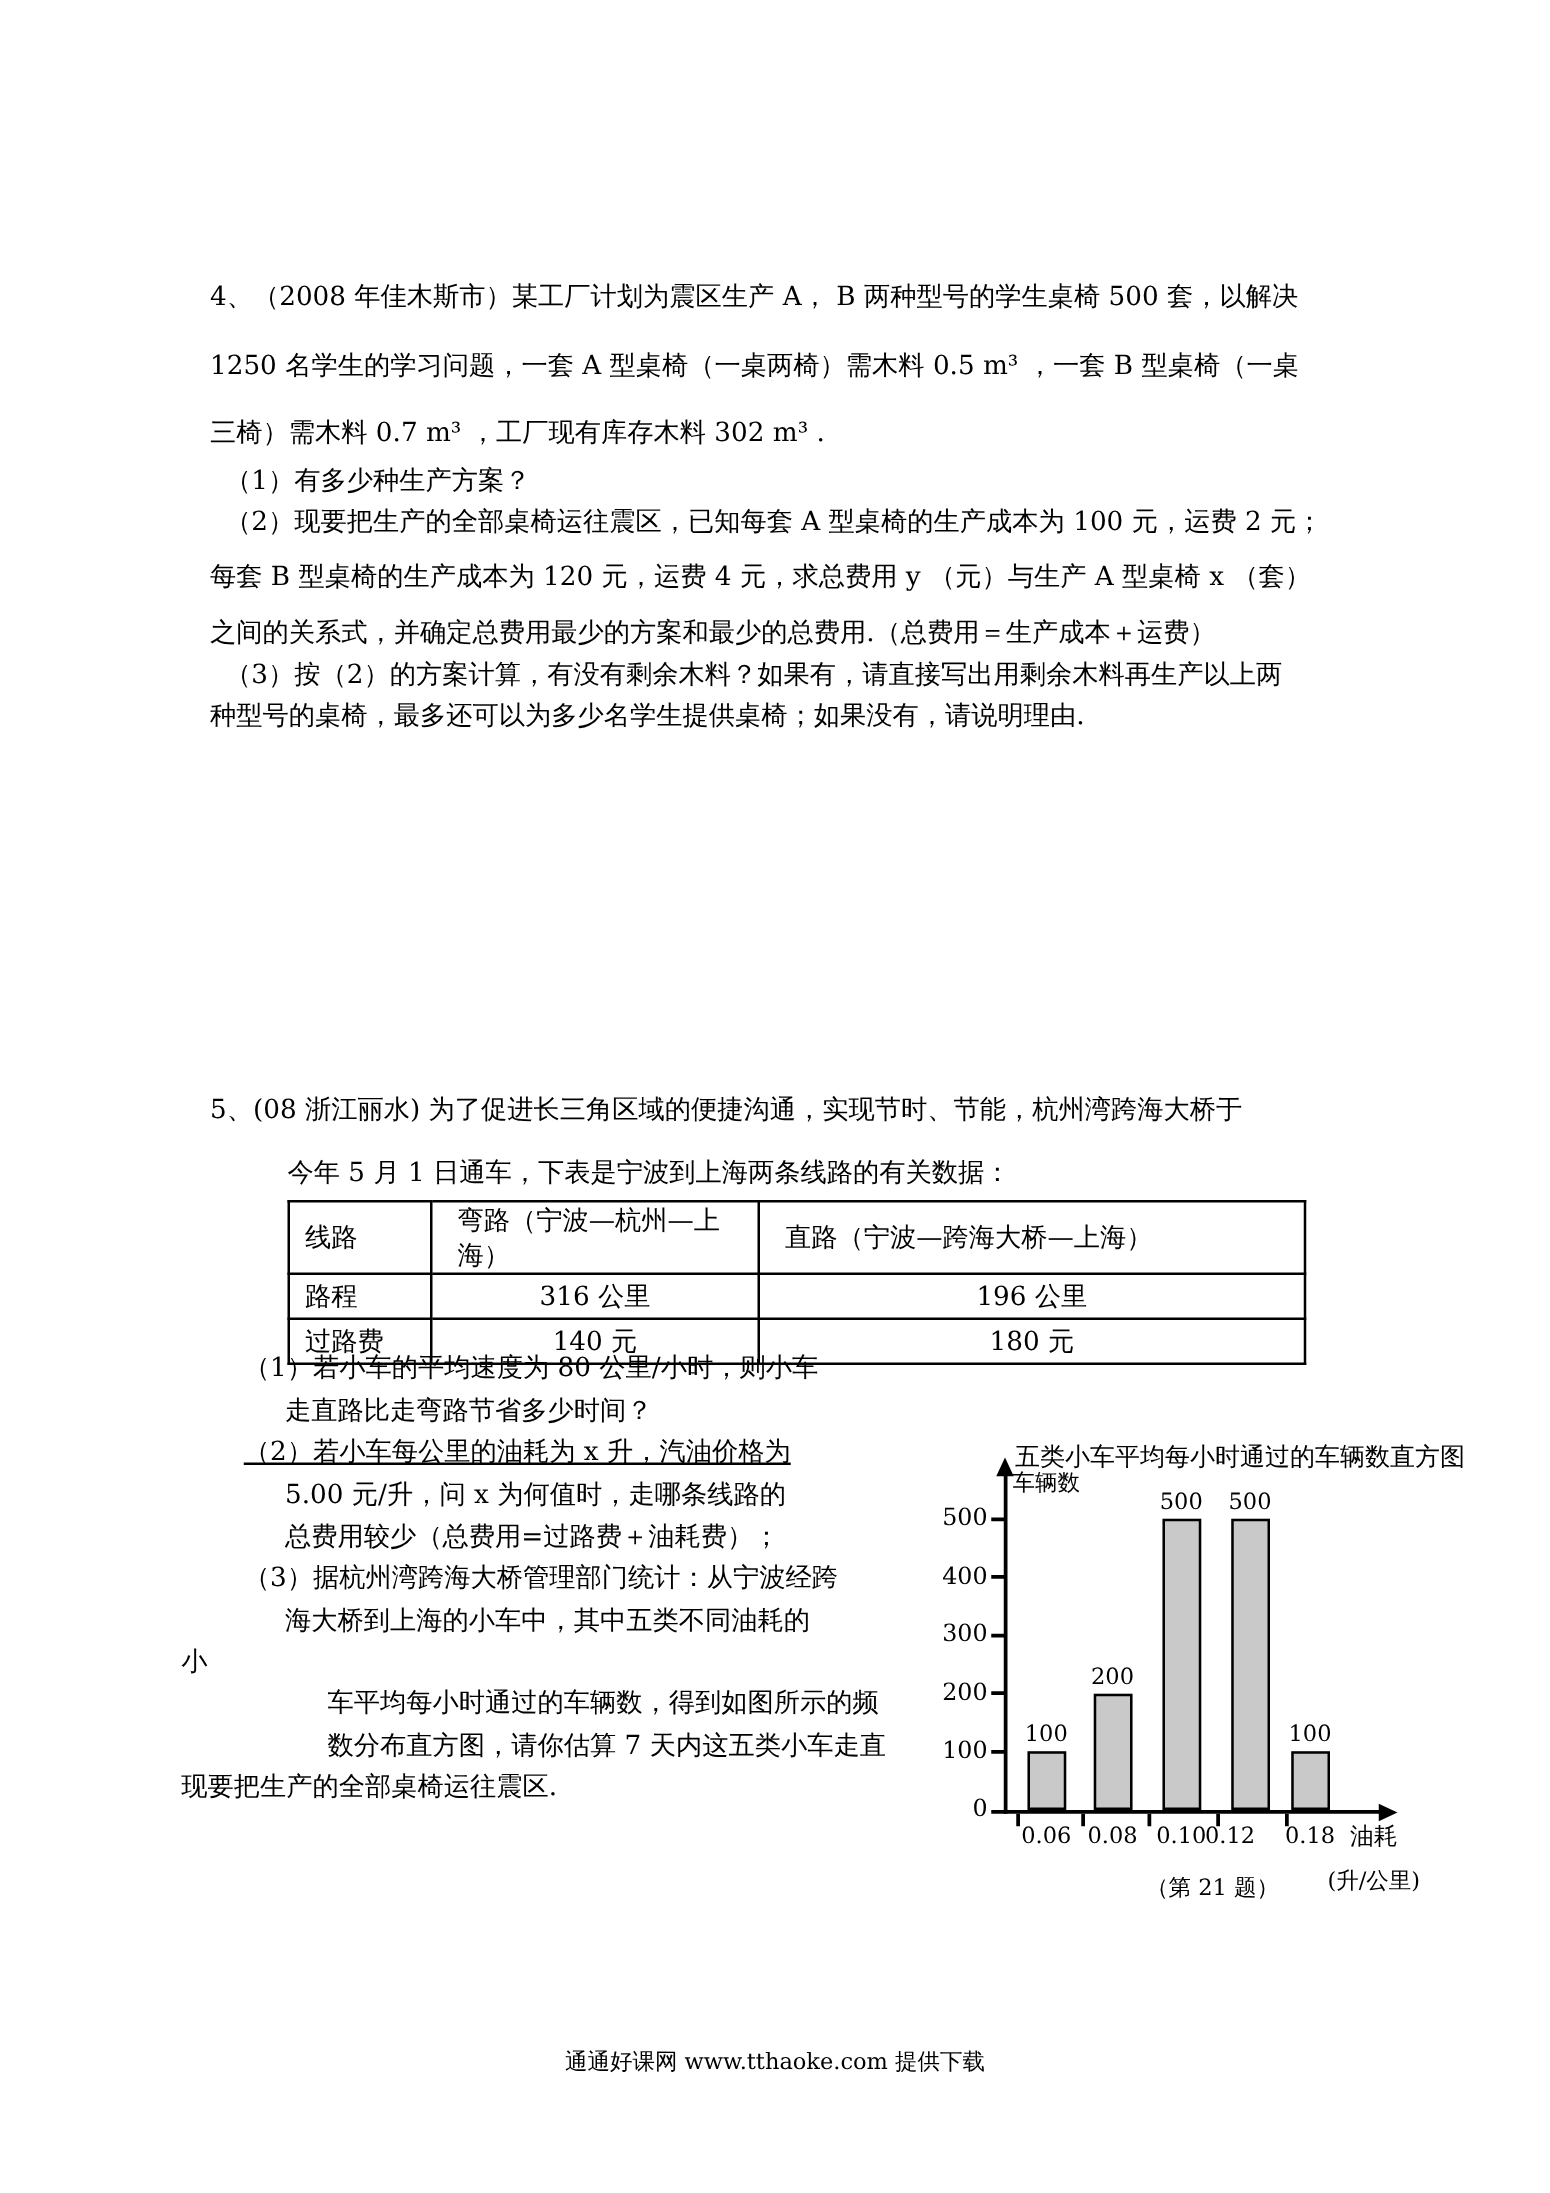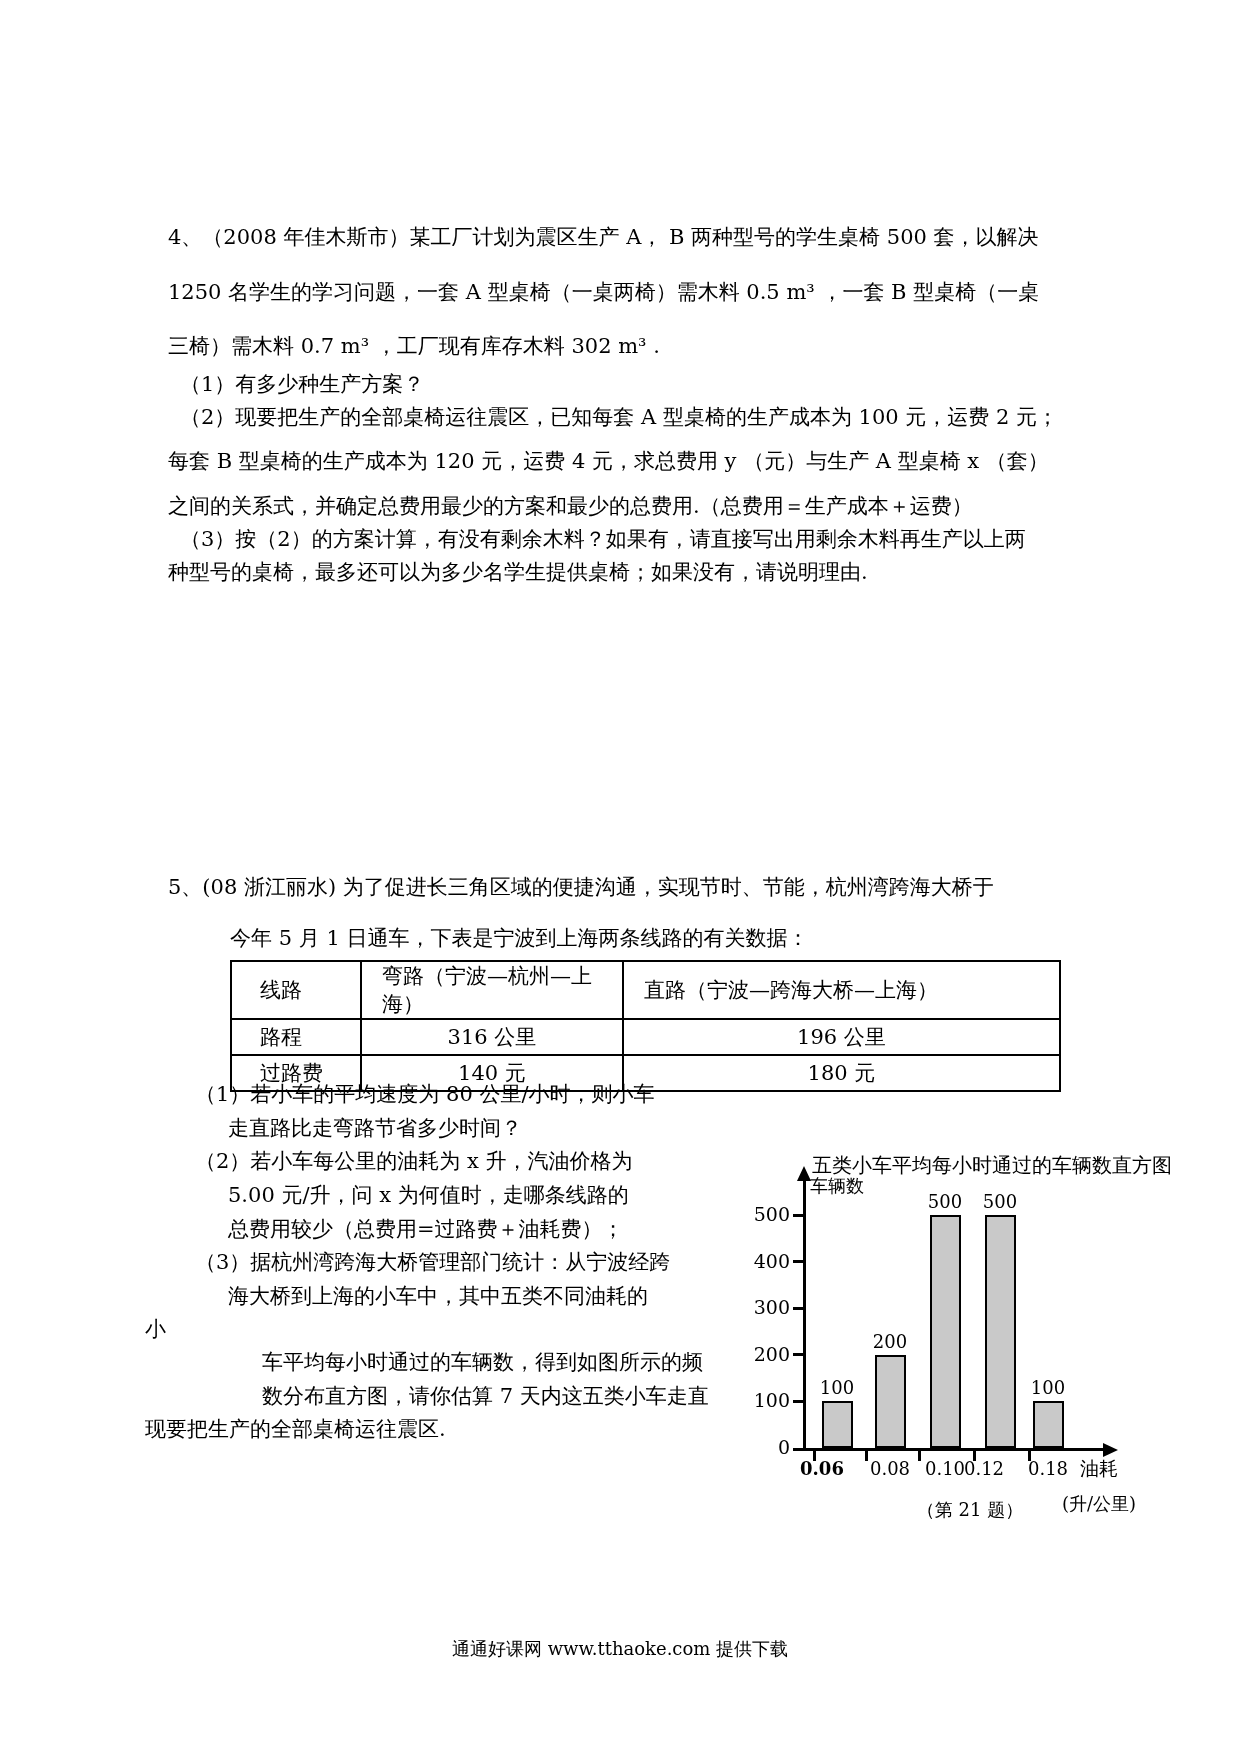--- a/index.html
+++ b/index.html
@@ -9,21 +9,21 @@
   }
   .page { position:absolute; left:0; top:0; width:1240px; height:1754px; }
   .line { position:absolute; font-size:21px; white-space:nowrap; line-height:1.2; }
   .route-table {
     position:absolute; left:230px; top:960px;
     border-collapse:collapse; font-size:21px;
   }
   .route-table td {
     border:2px solid #000; height:34px; padding:0;
   }
-  .route-table td.lab { width:100px; text-align:left; padding-left:28px; }
+  .route-table td.lab { width:100px; text-align:left; padding-left:12px; }
   .route-table td.c2 { width:240px; }
   .route-table td.c3 { width:415px; }
   .route-table tr.hdr td.c2, .route-table tr.hdr td.c3 { text-align:left; padding-left:20px; }
   .route-table td.val { text-align:center; }
   .chart { position:absolute; left:700px; top:1148px; width:470px; height:380px; }
   .chart .title { position:absolute; left:112px; top:4px; font-size:20px; white-space:nowrap; }
   .chart .ylab  { position:absolute; left:110px; top:26px; font-size:18px; white-space:nowrap; }
   .chart .yaxis { position:absolute; left:103px; top:32px; width:3px; height:271px; background:#000; }
   .chart .xaxis { position:absolute; left:93px; top:300px; width:312px; height:3px; background:#000; }
   .chart .yarrow { position:absolute; left:97px; top:18px; width:0; height:0;
@@ -78,21 +78,21 @@
     <tr>
       <td class="lab">过路费</td>
       <td class="c2 val">140 元</td>
       <td class="c3 val">180 元</td>
     </tr>
   </tbody>
     </table>
 
   <div class="line" style="left:195px; top:1082px;">（1）若小车的平均速度为 80 公里/小时，则小车</div>
   <div class="line" style="left:228px; top:1116px;">走直路比走弯路节省多少时间？</div>
-  <div class="line" style="left:195px; top:1149px;">（2）若小车每公里的油耗为 x 升，汽油价格为</div>
+  <div class="line" style="left:195px; top:1149px;text-decoration:underline;">（2）若小车每公里的油耗为 x 升，汽油价格为</div>
   <div class="line" style="left:228px; top:1183px;">5.00 元/升，问 x 为何值时，走哪条线路的</div>
   <div class="line" style="left:228px; top:1217px;">总费用较少（总费用=过路费＋油耗费）；</div>
   <div class="line" style="left:195px; top:1250px;">（3）据杭州湾跨海大桥管理部门统计：从宁波经跨</div>
   <div class="line" style="left:228px; top:1284px;">海大桥到上海的小车中，其中五类不同油耗的</div>
   <div class="line" style="left:145px; top:1317px;">小</div>
   <div class="line" style="left:262px; top:1350px;">车平均每小时通过的车辆数，得到如图所示的频</div>
   <div class="line" style="left:262px; top:1384px;">数分布直方图，请你估算 7 天内这五类小车走直</div>
   <div class="line" style="left:145px; top:1417px;">现要把生产的全部桌椅运往震区.</div>
 
   <div class="chart" id="chart">
@@ -124,21 +124,21 @@
       <div class="barlab" style="left: 217px; top: 43px;">500</div>
       <div class="bar" style="left: 284.5px; top: 67px; height: 233px; background: rgb(201, 201, 201);"></div>
       <div class="barlab" style="left: 272px; top: 43px;">500</div>
       <div class="bar" style="left: 332.5px; top: 253px; height: 47px; background: rgb(201, 201, 201);"></div>
       <div class="barlab" style="left: 320px; top: 229px;">100</div>
       <div class="xtick" style="left: 113px;"></div>
       <div class="xtick" style="left: 165px;"></div>
       <div class="xtick" style="left: 218px;"></div>
       <div class="xtick" style="left: 273px;"></div>
       <div class="xtick" style="left: 328px;"></div>
-      <div class="xticklab" style="left: 92px; font-weight: bold;">0.06</div>
+      <div class="xticklab" style="left: 107px;">0.06</div>
       <div class="xticklab" style="left: 160px;">0.08</div>
       <div class="xticklab" style="left: 215px;">0.10</div>
       <div class="xticklab" style="left: 254px;">0.12</div>
       <div class="xticklab" style="left: 318px;">0.18</div>
     </div>
 
   <div class="footer">通通好课网  www.tthaoke.com 提供下载</div>
 
 </div>
 

